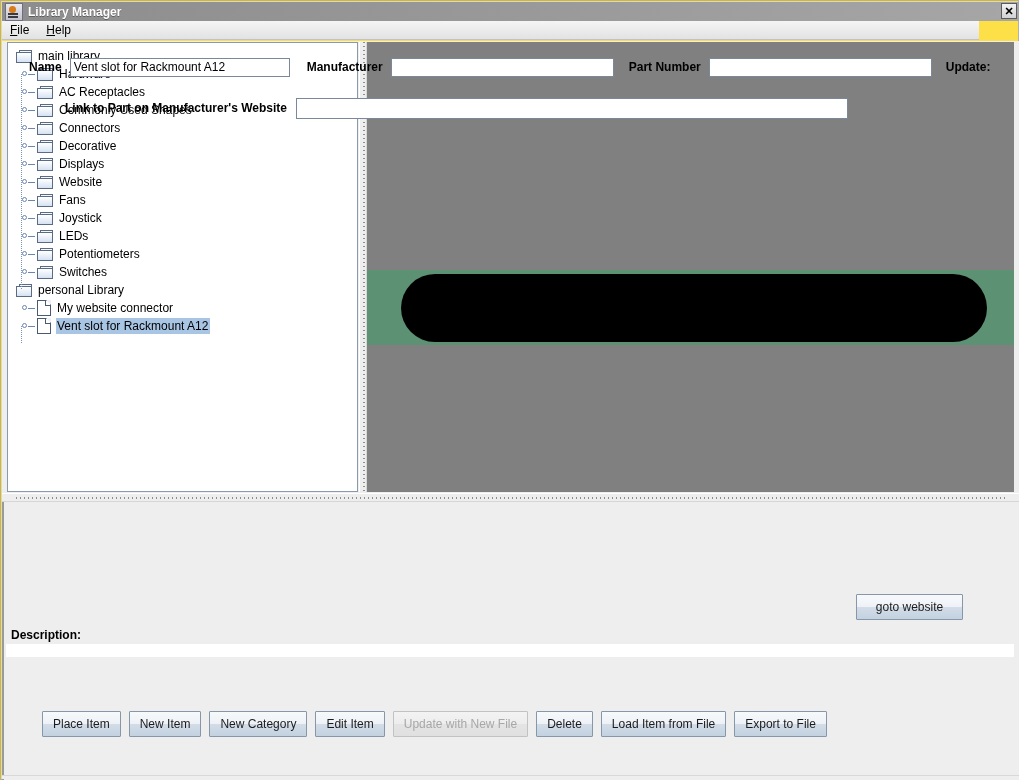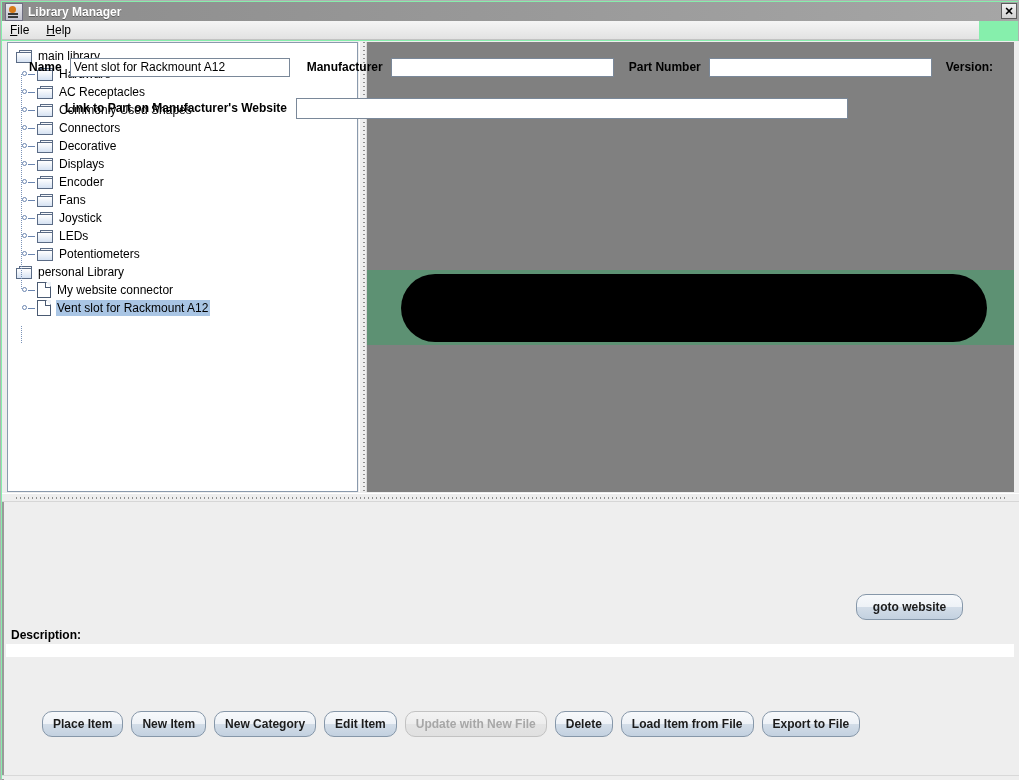--- a/index.html
+++ b/index.html
@@ -15,21 +15,21 @@
     color: #000000;
     overflow: hidden;
   }
 
   
   #app-window {
     position: absolute;
     left: 0; top: 0;
     width: 1019px;
     height: 780px;
-    background: #86efac;
+    background: #fde047;
     border: 1px solid #b0b0b0;
     box-sizing: border-box;
   }
 
   
   #title-bar {
     position: absolute;
     left: 1px; top: 1px;
     width: 1017px;
     height: 19px;
@@ -347,25 +347,25 @@
     border: 1px solid #7a8899;
     box-sizing: border-box;
     height: 19px;
     padding: 1px 3px;
     outline: none;
   }
 
   .jbutton {
     font-family: "Liberation Sans", sans-serif;
     font-size: 12px;
-    font-weight: bold;
+    font-weight: normal;
     color: #1c1c1c;
     background: linear-gradient(to bottom,#f7f9fb 0%, #eef2f7 48%, #d3dde8 50%, #c3d1e0 100%);
     border: 1px solid #8697a9;
-    border-radius: 10px;
+    border-radius: 1px;
     box-sizing: border-box;
     padding: 0 10px;
     height: 25px;
     cursor: pointer;
     white-space: nowrap;
   }
   .jbutton.disabled {
     color: #a7a7a7;
     background: linear-gradient(to bottom,#f3f3f3 0%, #ededed 48%, #e4e4e4 50%, #e0e0e0 100%);
     border-color: #c2c2c2;
@@ -497,21 +497,21 @@
               <div class="fi-body"></div>
             </div>
             <span class="node-label">Displays</span>
           </div>
           <div class="tree-node depth1">
             <div class="handle has"></div>
             <div class="folder-icon">
               <div class="fi-tab"></div>
               <div class="fi-body"></div>
             </div>
-            <span class="node-label">Encoder</span>
+            <span class="node-label">Website</span>
           </div>
           <div class="tree-node depth1">
             <div class="handle has"></div>
             <div class="folder-icon">
               <div class="fi-tab"></div>
               <div class="fi-body"></div>
             </div>
             <span class="node-label">Fans</span>
           </div>
           <div class="tree-node depth1">
@@ -530,20 +530,28 @@
             </div>
             <span class="node-label">LEDs</span>
           </div>
           <div class="tree-node depth1">
             <div class="handle has"></div>
             <div class="folder-icon">
               <div class="fi-tab"></div>
               <div class="fi-body"></div>
             </div>
             <span class="node-label">Potentiometers</span>
+          </div>
+          <div class="tree-node depth1">
+            <div class="handle has"></div>
+            <div class="folder-icon">
+              <div class="fi-tab"></div>
+              <div class="fi-body"></div>
+            </div>
+            <span class="node-label">Switches</span>
           </div>
           <div class="tree-node depth0">
             <div class="handle" style="width: 0px;"></div>
             <div class="folder-icon">
               <div class="fi-tab"></div>
               <div class="fi-body"></div>
             </div>
             <span class="node-label">personal Library</span>
           </div>
           <div class="tree-node depth1">
@@ -574,21 +582,21 @@
 
   <div id="detail-panel"></div>
 
   <div id="row-basic">
     <div class="field-label" style="margin-left:28px;">Name</div>
     <input class="text-field" style="margin-left: 8px; width: 220px;" value="Vent slot for Rackmount A12">
     <div class="field-label" style="margin-left:17px;">Manufacturer</div>
     <input class="text-field" style="margin-left: 8px; width: 223px;" value="">
     <div class="field-label" style="margin-left:15px;">Part Number</div>
     <input class="text-field" style="margin-left: 8px; width: 223px;" value="">
-    <div class="field-label" style="margin-left:14px;">Version:</div>
+    <div class="field-label" style="margin-left:14px;">Update:</div>
   </div>
 
   <div id="row-link">
     <div class="field-label" style="margin-left:64px;">Link to Part on Manufacturer's Website</div>
     <input class="text-field" style="margin-left: 9px; width: 552px; height: 21px;" value="">
   </div>
 
   <button class="jbutton" id="goto-website-btn">goto website</button>
 
   <div id="description-label">Description:</div>

